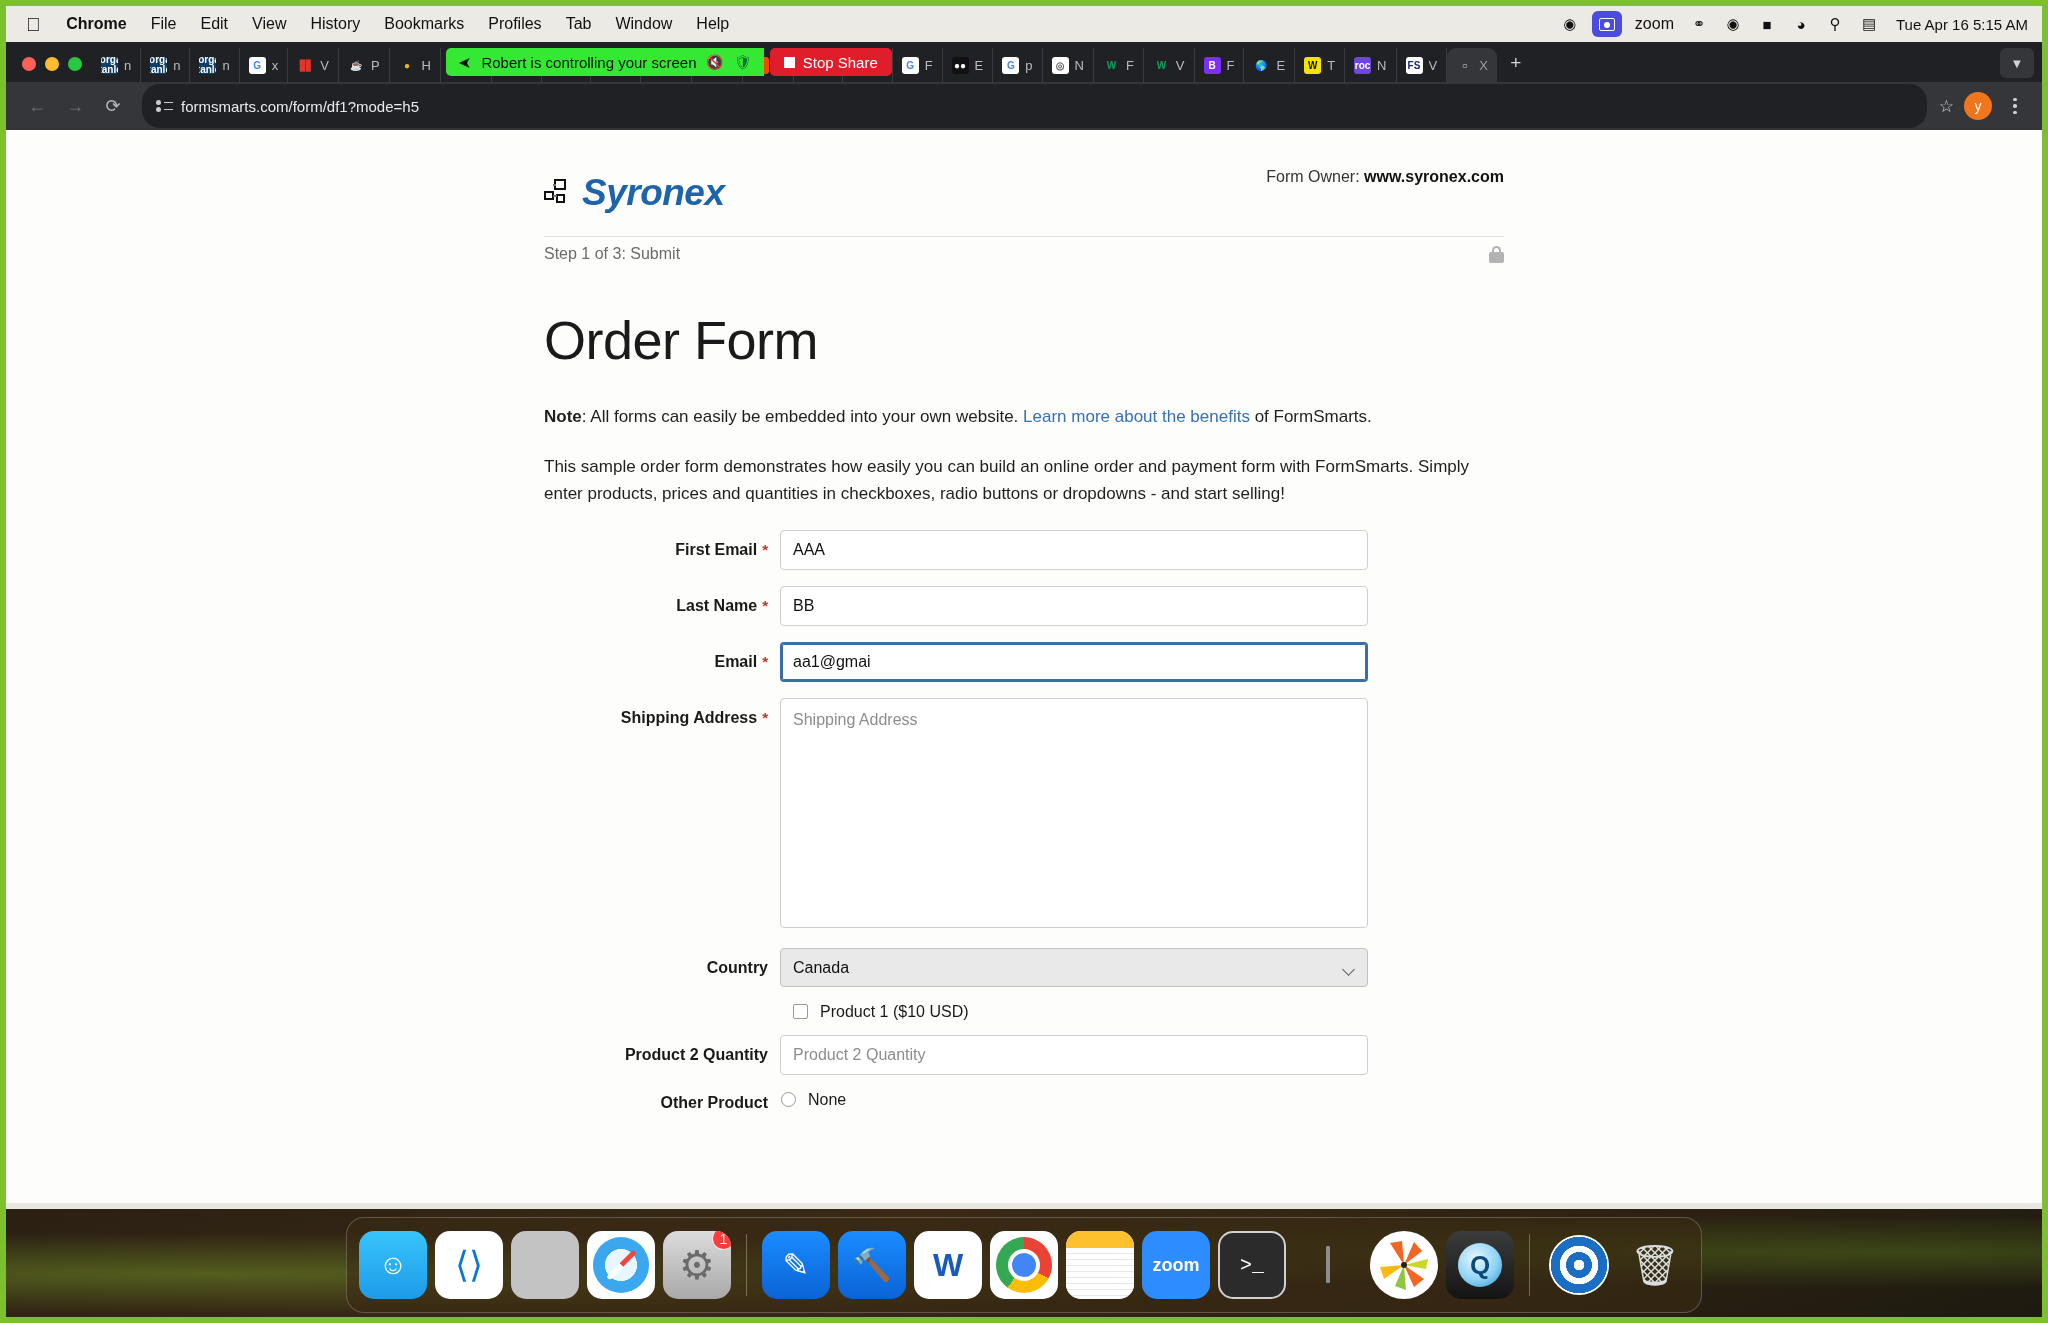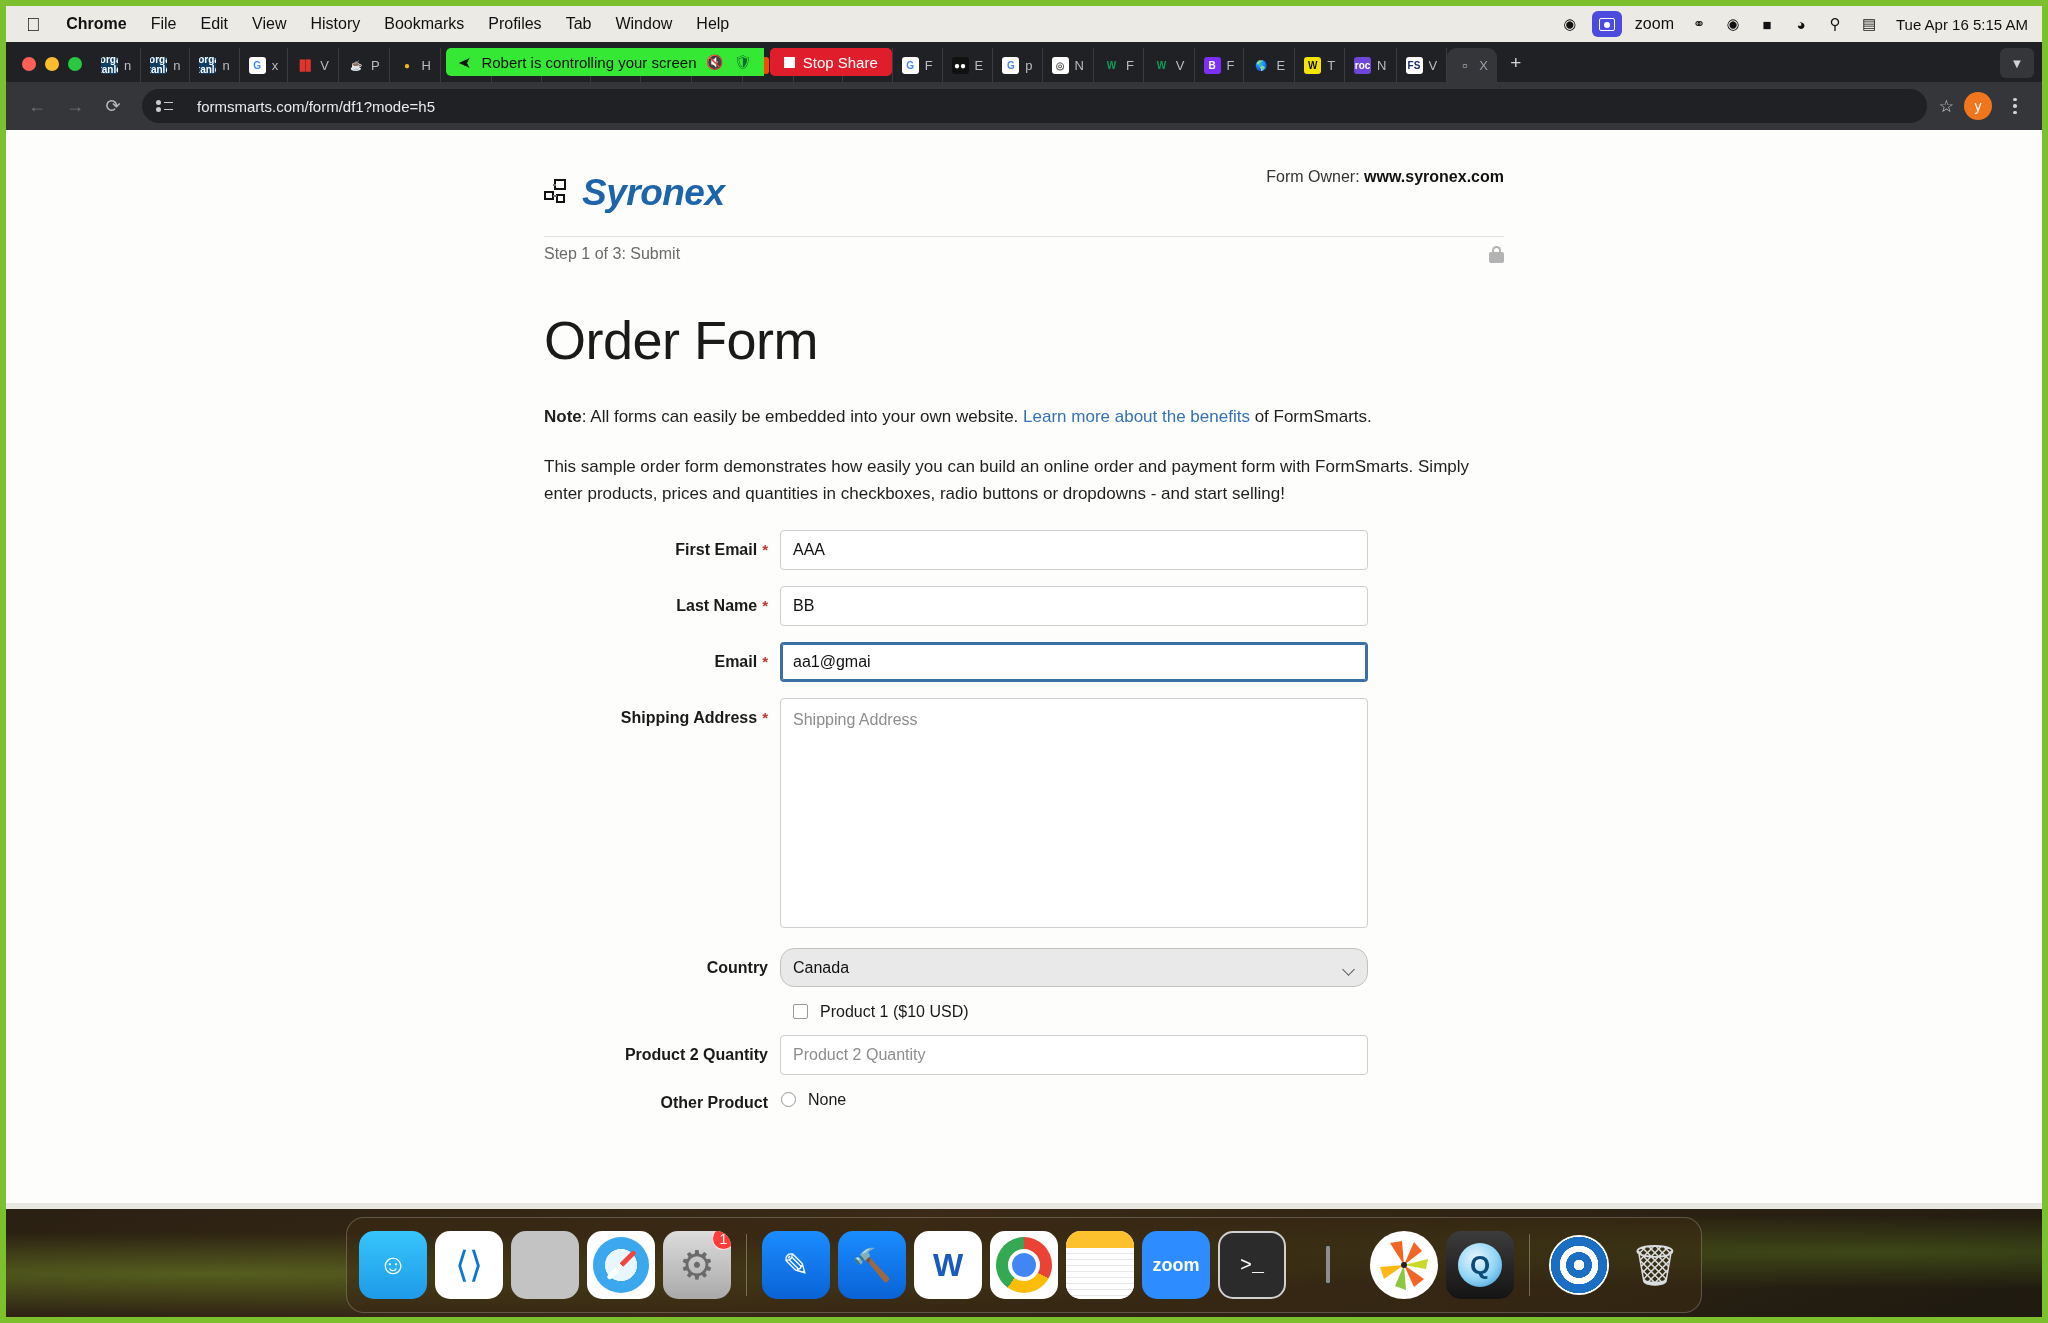--- a/index.html
+++ b/index.html
@@ -164,22 +164,22 @@
     display: flex; align-items: center; gap: 4px;
     padding: 0 14px;
   }
   .navbtn {
     width: 34px; height: 34px; border-radius: 50%;
     display: flex; align-items: center; justify-content: center;
     color: #b6b9bd; font-size: 18px; flex: 0 0 auto;
   }
   .navbtn.dis { color: #6e7175; }
   #urlbox {
-    flex: 1; height: 34px; background: #202124; border-radius: 18px;
-    display: flex; align-items: center; gap: 24px;
+    flex: 1; height: 44px; background: #202124; border-radius: 18px;
+    display: flex; align-items: center; gap: 8px;
     padding: 0 14px; margin: 0 8px;
     min-width: 0;
   }
   .siteicon { color: #c8cbd0; font-size: 13px; display:flex; flex-direction:column; gap:2px;}
   .sl { display:flex; align-items:center; gap:3px;}
   .sl i { width:5px; height:5px; border-radius:50%; background:#c8cbd0; display:block;}
   .sl b { width:9px; height:1.6px; background:#c8cbd0; display:block;}
   #urltext { font-size: 15px; color: #e8eaed; white-space: nowrap; overflow: hidden; }
   .staricon { color: #cfd2d6; font-size: 17px; }
   #avatar {
@@ -258,21 +258,21 @@
     color: #111; background: #fff; outline: none;
   }
   input.tf::placeholder, textarea.tf::placeholder { color: #8d8d8d; }
   textarea.tf { height: 230px; resize: none; line-height: 1.4; }
   input.tf.focused {
     border: 2px solid #3b6ea5; box-shadow: 0 0 0 1px #3b6ea5 inset;
     padding: 9px 11px;
   }
   select.sel {
     width: 100%; font-size: 16px; font-family: "Liberation Sans", sans-serif;
-    padding: 10px 12px; border: 1px solid #c2c2c2; border-radius: 14px;
+    padding: 10px 12px; border: 1px solid #c2c2c2; border-radius: 4px;
     background: #e9e9e9; color: #111; appearance: none; outline: none;
   }
   .selwrap { position: relative; }
   .selwrap:after {
     content: ""; position: absolute; right: 15px; top: 17px;
     width: 8px; height: 8px; border-right: 1.6px solid #555; border-bottom: 1.6px solid #555;
     transform: rotate(45deg); pointer-events: none;
   }
   .checkrow { display: flex; align-items: center; gap: 12px; margin-bottom: 14px; padding-left: 1px; }
   .cbox {

